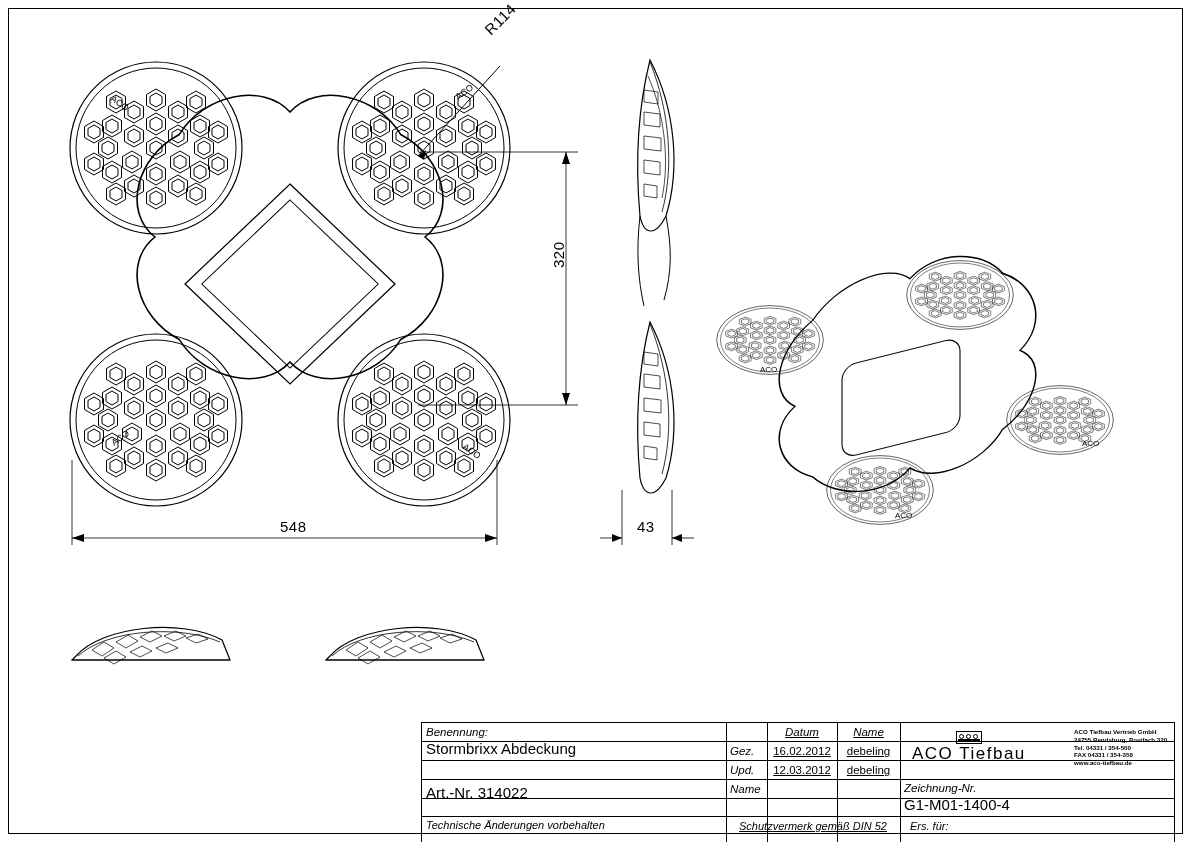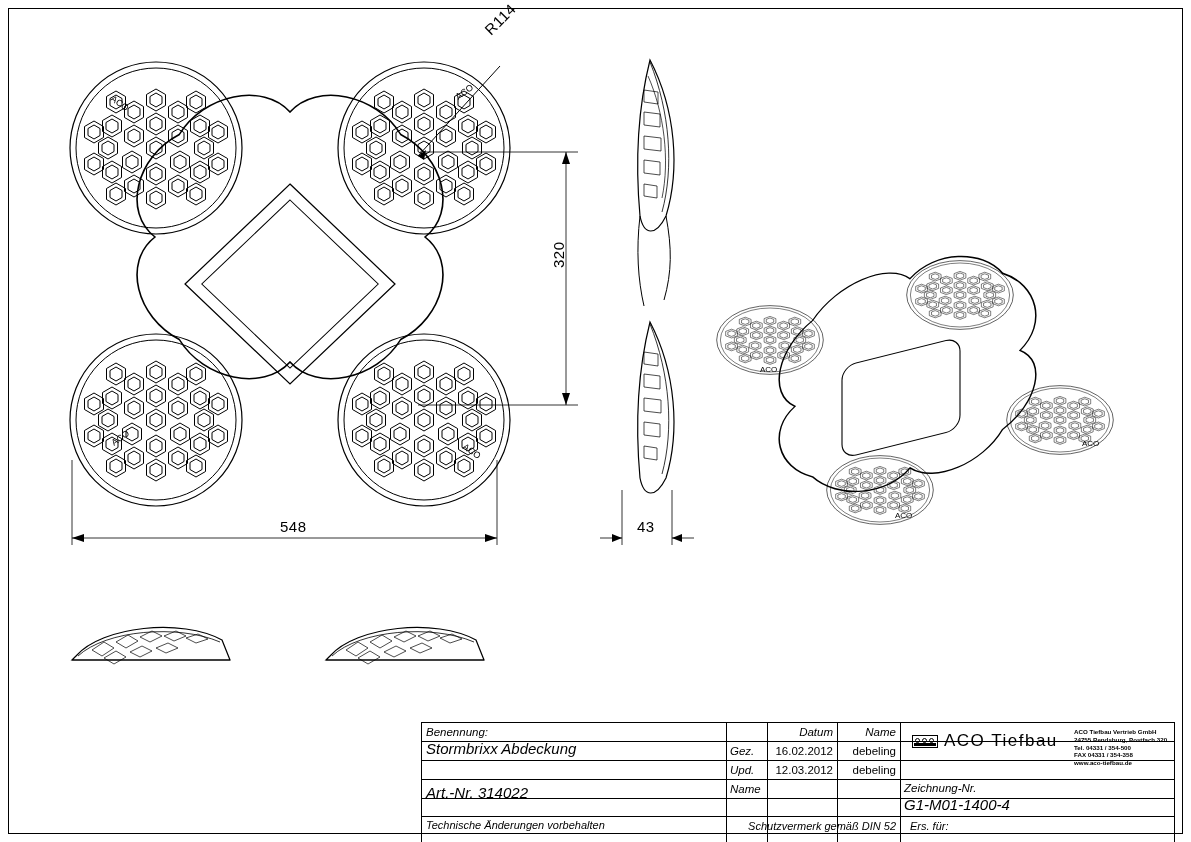--- a/index.html
+++ b/index.html
@@ -8,22 +8,22 @@
   .frame{position:absolute;left:8px;top:8px;width:1175px;height:826px;border:1.5px solid #000;box-sizing:border-box;}
   svg{display:block;}
   .dimtxt{position:absolute;font-family:"Liberation Sans", sans-serif;font-size:15px;letter-spacing:.5px;}
   
   .tb{position:absolute;left:421px;top:722px;width:754px;height:128px;box-sizing:border-box;border:1.2px solid #000;}
   .tb .vline{position:absolute;top:0;bottom:0;width:0;border-left:1.2px solid #000;}
   .tb .hline{position:absolute;left:0;right:0;height:0;border-top:1.2px solid #000;}
   .cell{position:absolute;box-sizing:border-box;font-size:11.5px;padding:1px 4px;}
   .it{font-style:italic;}
   .sm{font-size:11px;}
-  .big{font-size:15px;font-style:italic;}
-  .center{text-align:right;}
+  .big{font-size:15px;}
+  .center{text-align:center;text-decoration:underline;}
   .acoaddr{font-size:6.2px;line-height:1.25;font-weight:bold;text-align:left;}
   .acoword{font-size:17px;letter-spacing:1.5px;}
   .logo-box{border:1px solid #000;width:26px;height:13px;box-sizing:border-box;position:relative;}
   .logo-box .bar{position:absolute;left:1px;right:1px;bottom:1px;height:3px;background:#000;}
   .logo-box .dots{position:absolute;left:2px;top:2px;display:flex;gap:2px;}
   .logo-box .dots i{display:block;width:5px;height:5px;border:1px solid #000;border-radius:50%;box-sizing:border-box;}
 </style>
 </head>
 <body>
 
@@ -239,21 +239,21 @@
     <div class="cell it" style="left:304px;top:40px;width:41px;">Upd.</div>
     <div class="cell center" style="left:345px;top:40px;width:70px;">12.03.2012</div>
     <div class="cell center" style="left:415px;top:40px;width:63px;">debeling</div>
 
     <div class="cell it" style="left:304px;top:59px;width:41px;">Name</div>
     <div class="cell center" style="left:345px;top:59px;width:70px;"></div>
     <div class="cell center" style="left:415px;top:59px;width:63px;"></div>
 
     <div class="cell it sm center" style="left:304px;top:96px;width:174px;">Schutzvermerk gemäß DIN 52</div>
 
-    <div style="position:absolute;left:490px;top:8px;display:flex;align-items:center;gap:6px;">
+    <div style="position:absolute;left:490px;top:8px;display:flex;align-items:center;flex-direction:column;">
       <div class="logo-box">
         <div class="dots">
             <i></i>
             <i></i>
             <i></i>
           </div>
         <div class="bar"></div>
       </div>
       <div class="acoword">ACO Tiefbau</div>
     </div>

